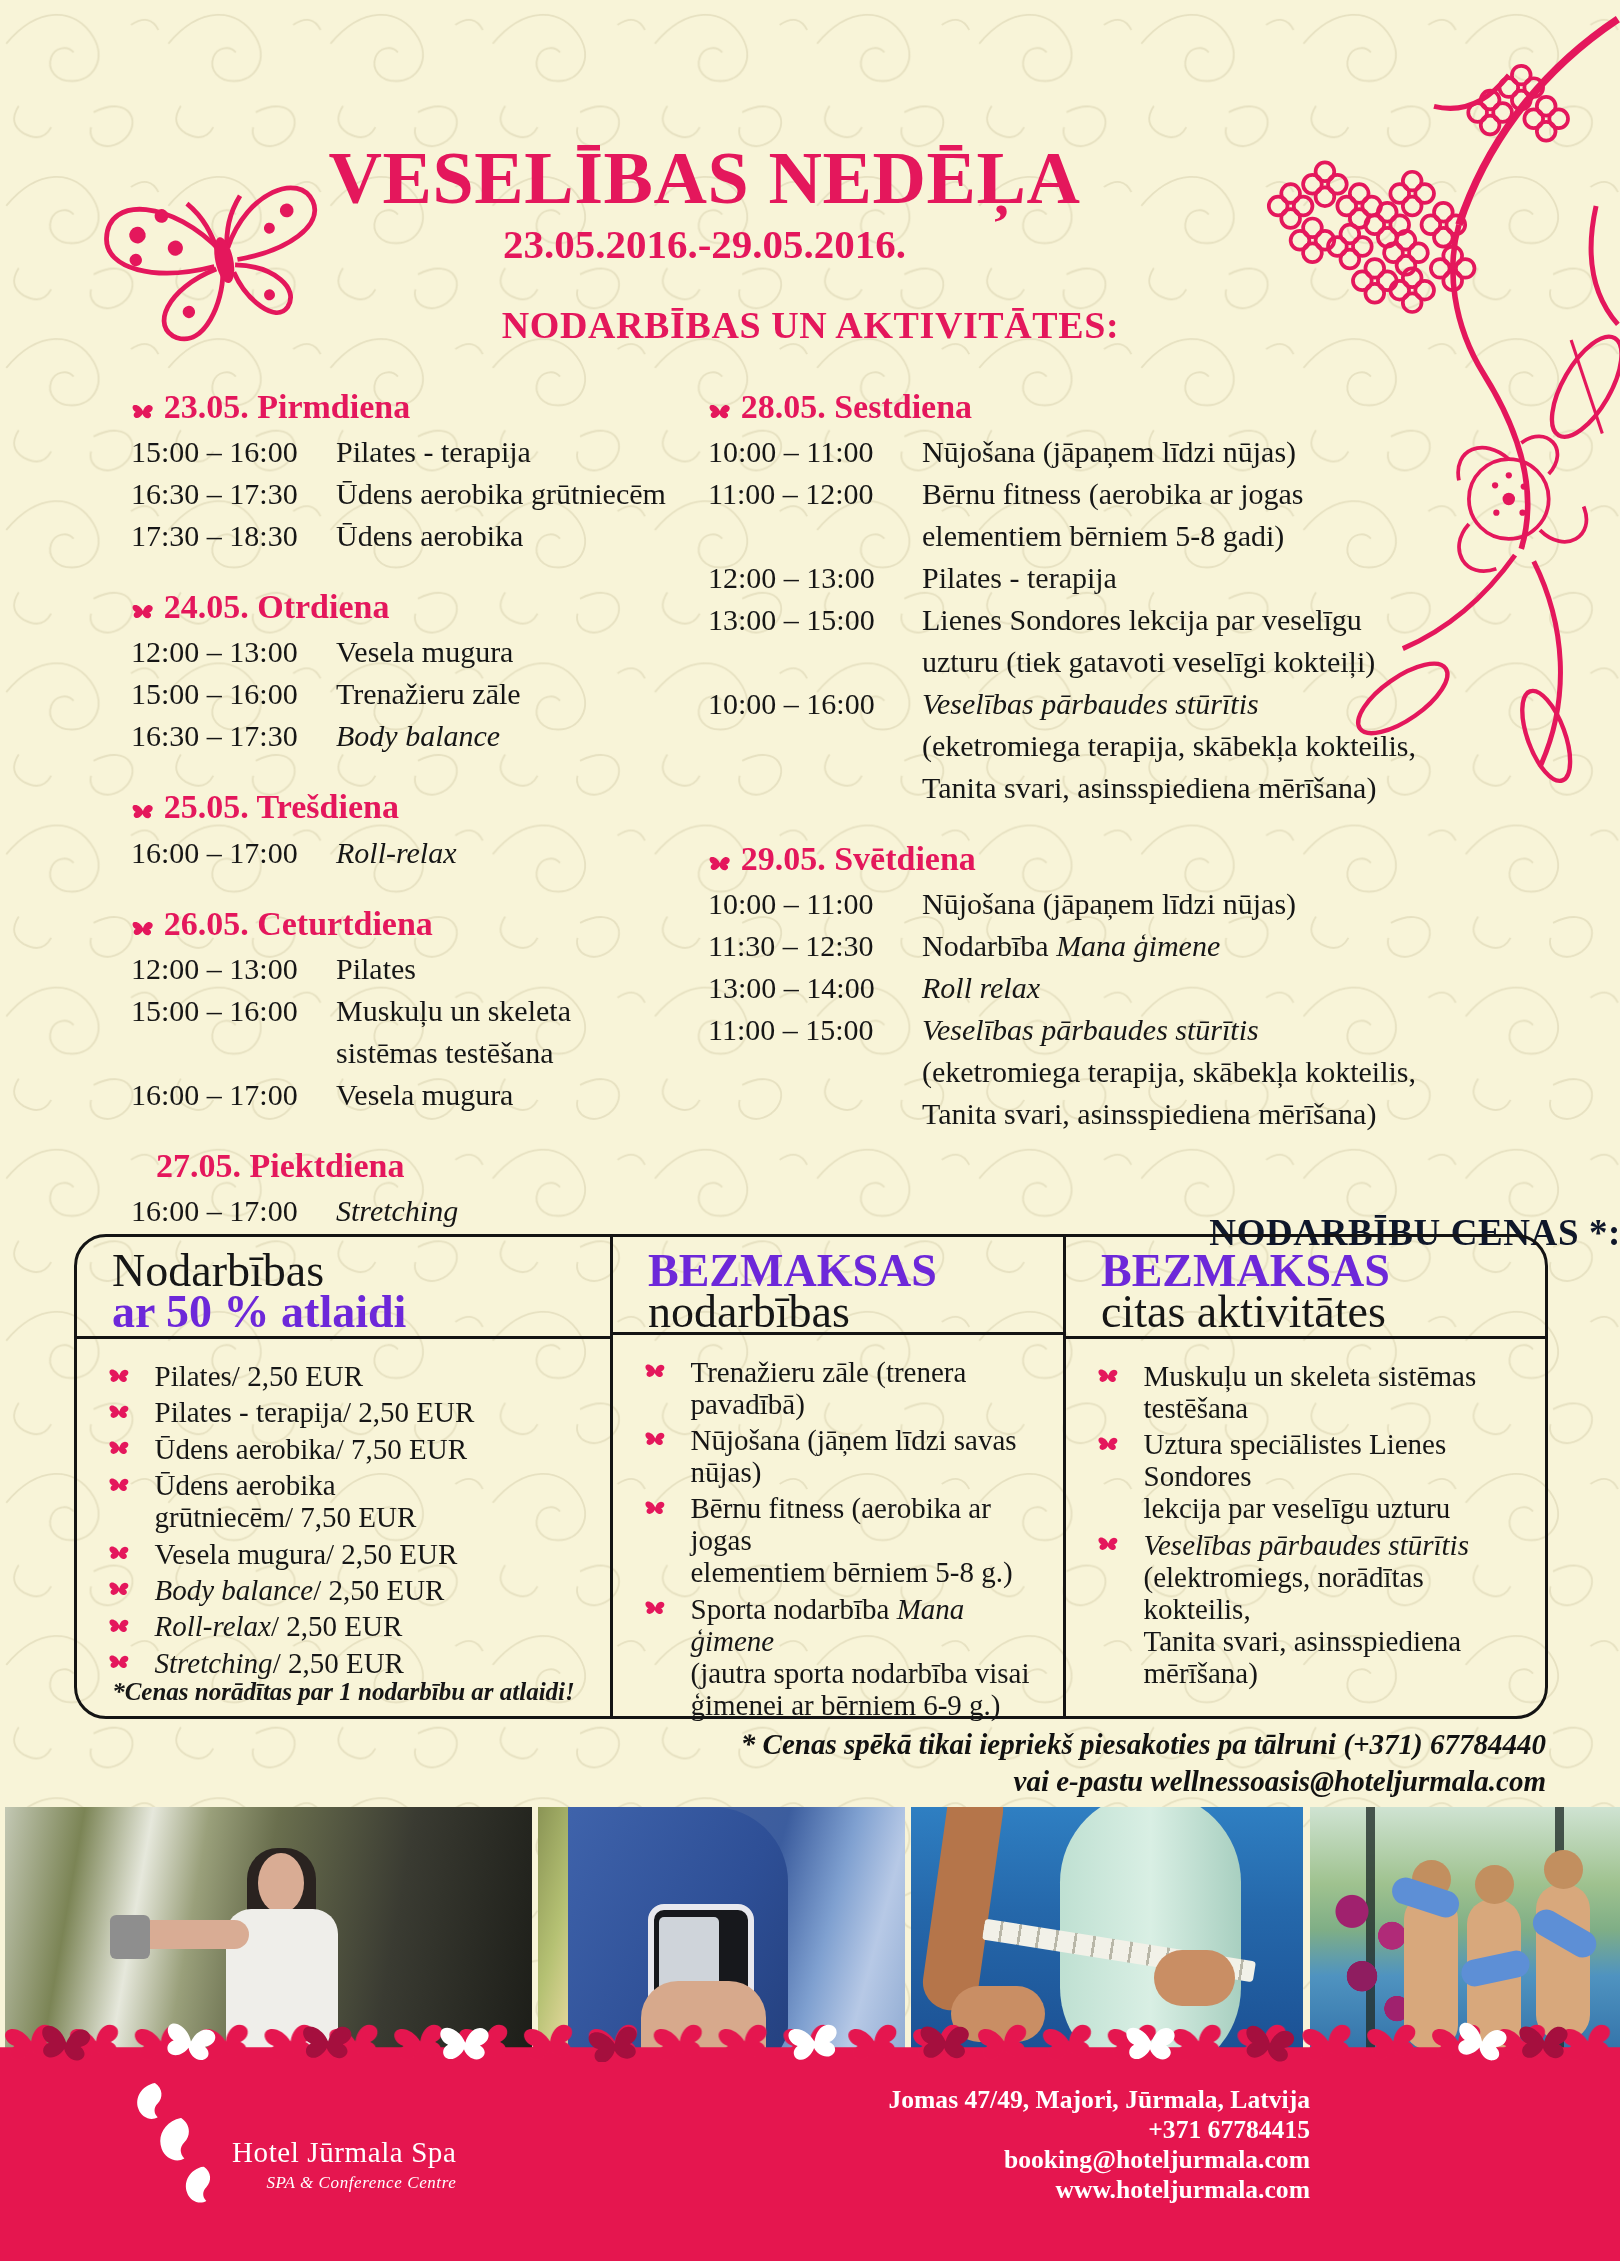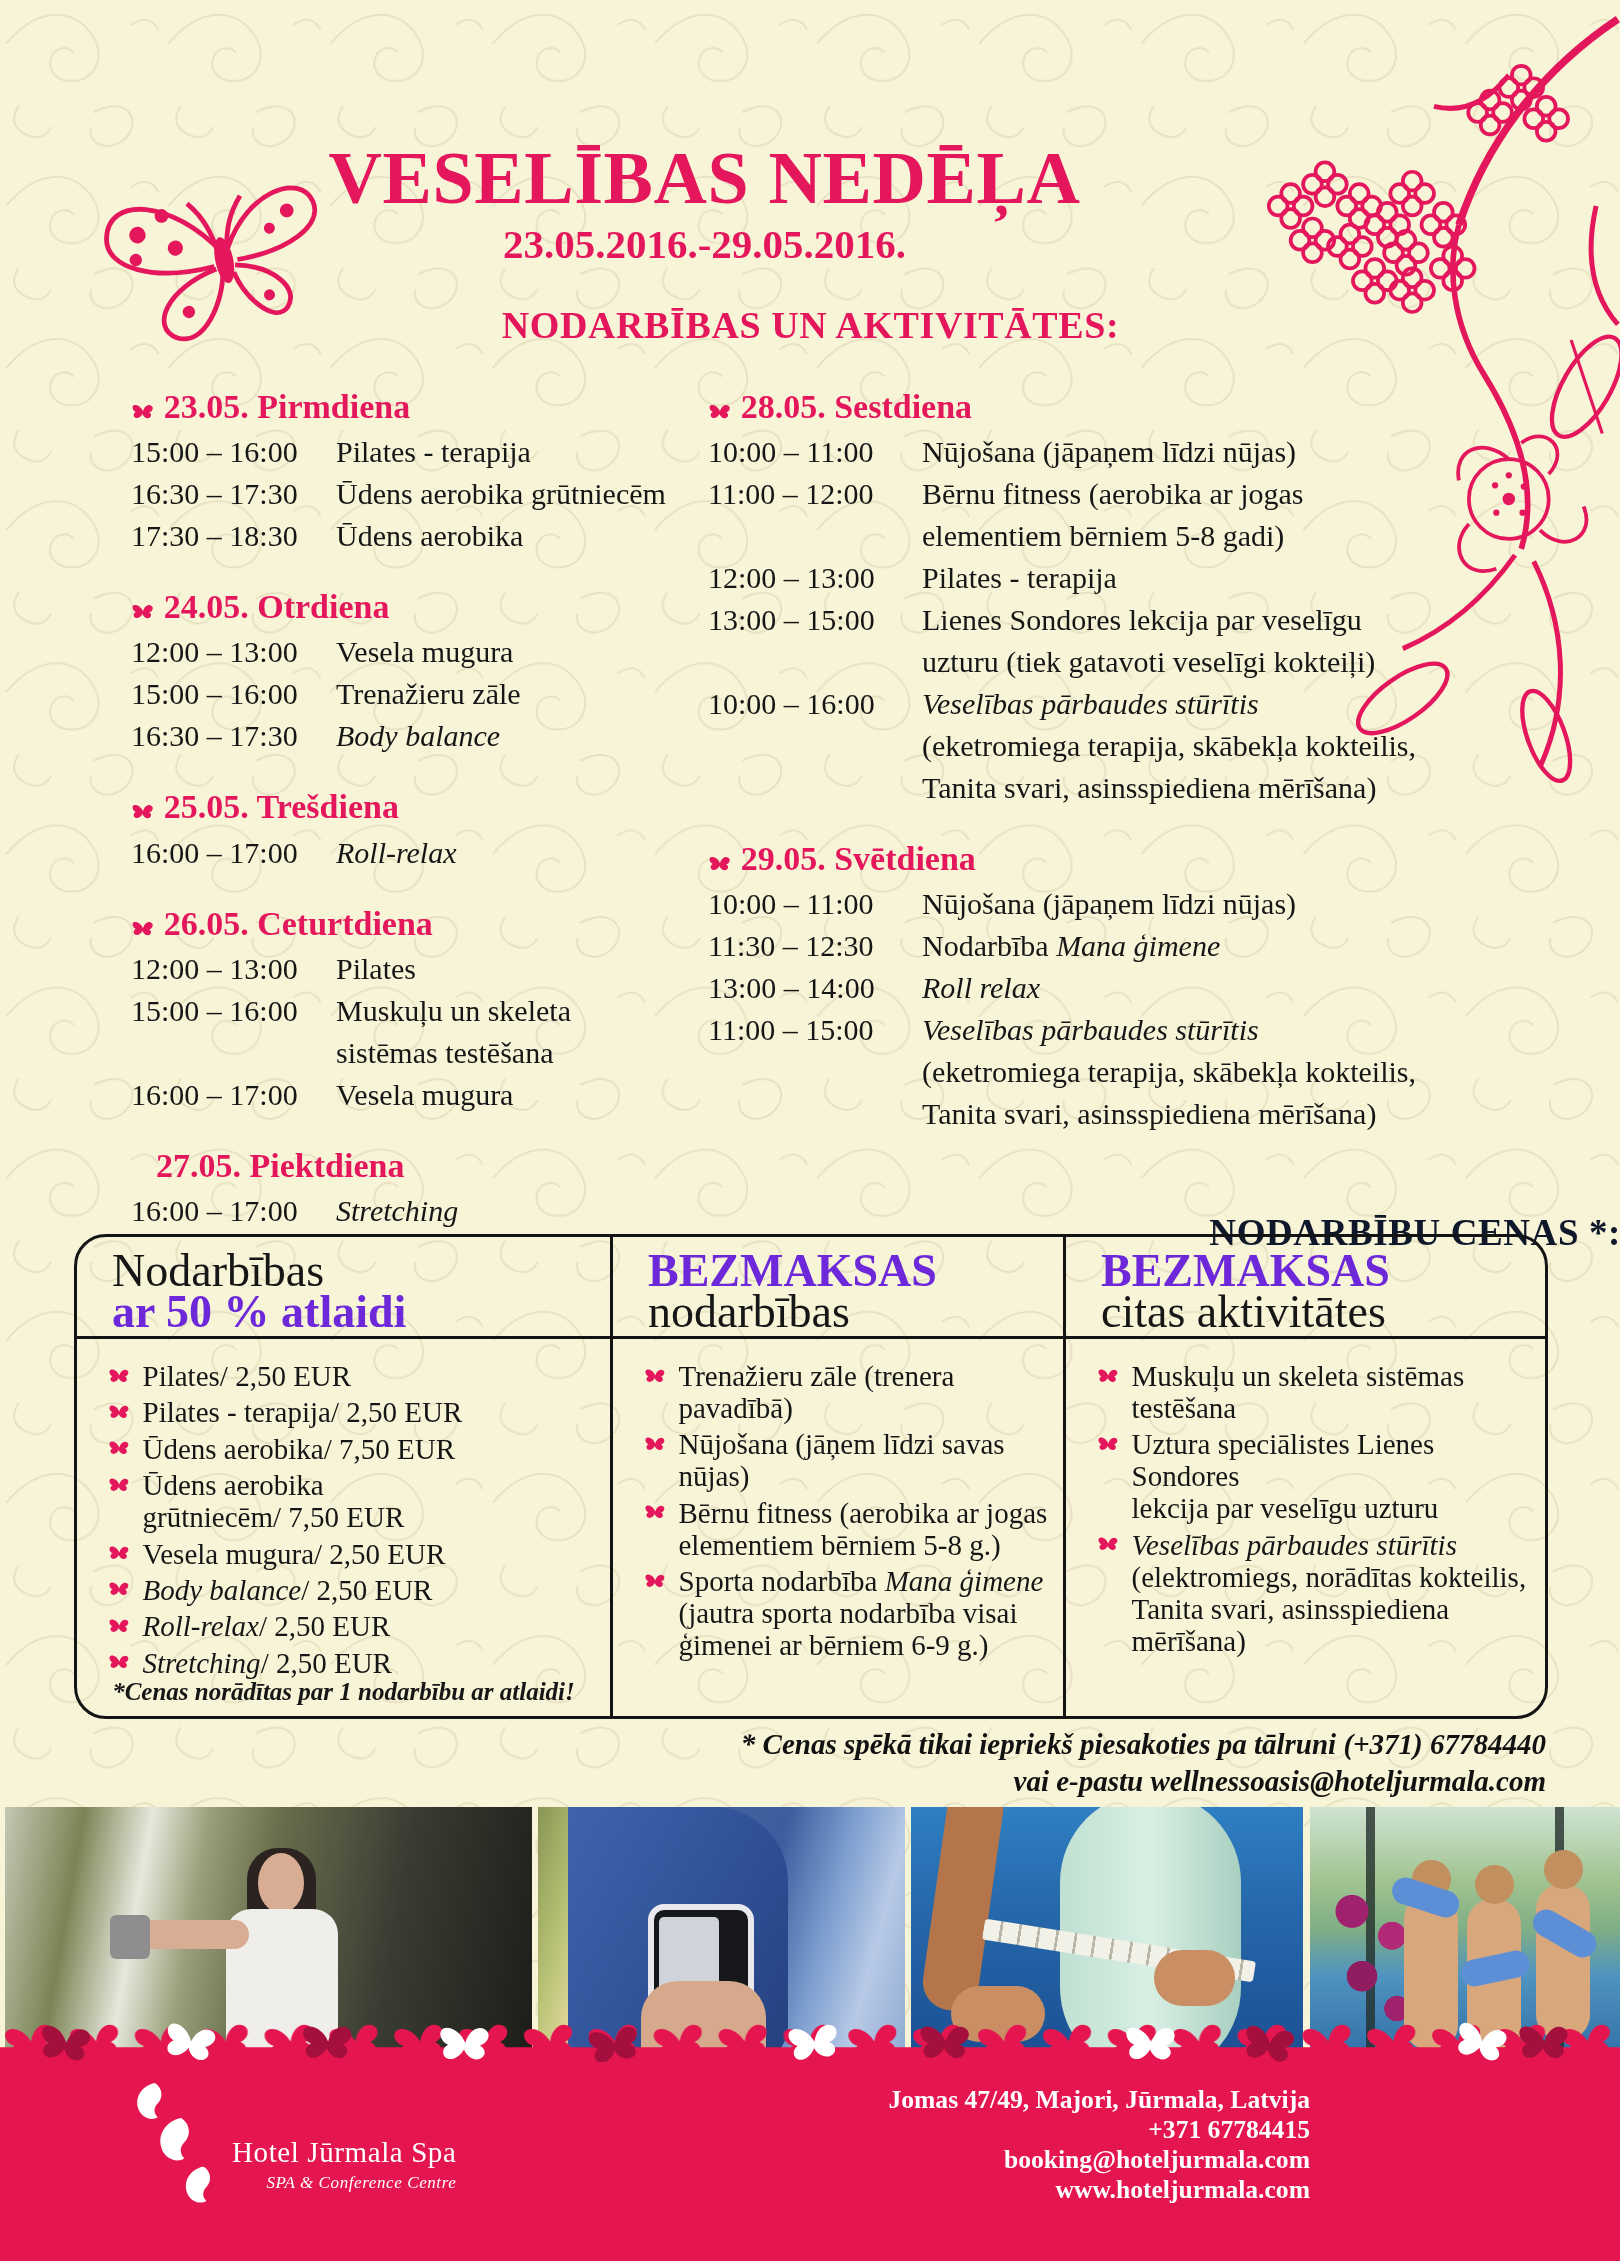--- a/index.html
+++ b/index.html
@@ -44,21 +44,21 @@
     border:3.1px solid #141414;border-radius:32px;display:flex;box-sizing:border-box;}
   .pcell{flex:0 0 auto;box-sizing:border-box;display:flex;flex-direction:column;position:relative;}
   .pcell.c1{width:533px;}
   .pcell.c2{width:453px;border-left:3.1px solid #141414;}
   .pcell.c3{width:485px;border-left:3.1px solid #141414;}
   .phead{height:102px;border-bottom:3.1px solid #141414;padding:12.5px 12.5px 0 35px;box-sizing:border-box;}
   .phead .l1,.phead .l2{display:block;font-size:46px;line-height:41px;}
   .redbold{color:#6d28d9;font-weight:bold;}
   .blackreg{color:#161616;}
   .pbody{padding:21px 11.2px 0 31px;position:relative;flex:1;}
-  .pitem{display:flex;gap:12px;margin-bottom:4.4px;font-size:29px;line-height:32px;}
+  .pitem{display:flex;gap:24px;margin-bottom:4.4px;font-size:29px;line-height:32px;}
   .pitem .bullet{flex:0 0 22.5px;width:22.5px;height:15.6px;margin-top:7.5px;}
   .pfoot{position:absolute;left:0;right:0;bottom:10px;text-align:center;
     font-size:25px;font-weight:bold;font-style:italic;}
 
   
   .notes{position:absolute;right:75px;top:1726px;width:1060px;text-align:right;
     font-size:29px;line-height:37px;font-weight:bold;font-style:italic;color:#111;}
 
   
   .photos{position:absolute;left:0;top:1807px;width:1621px;height:256px;display:flex;gap:6.2px;padding-left:5px;box-sizing:border-box;}

